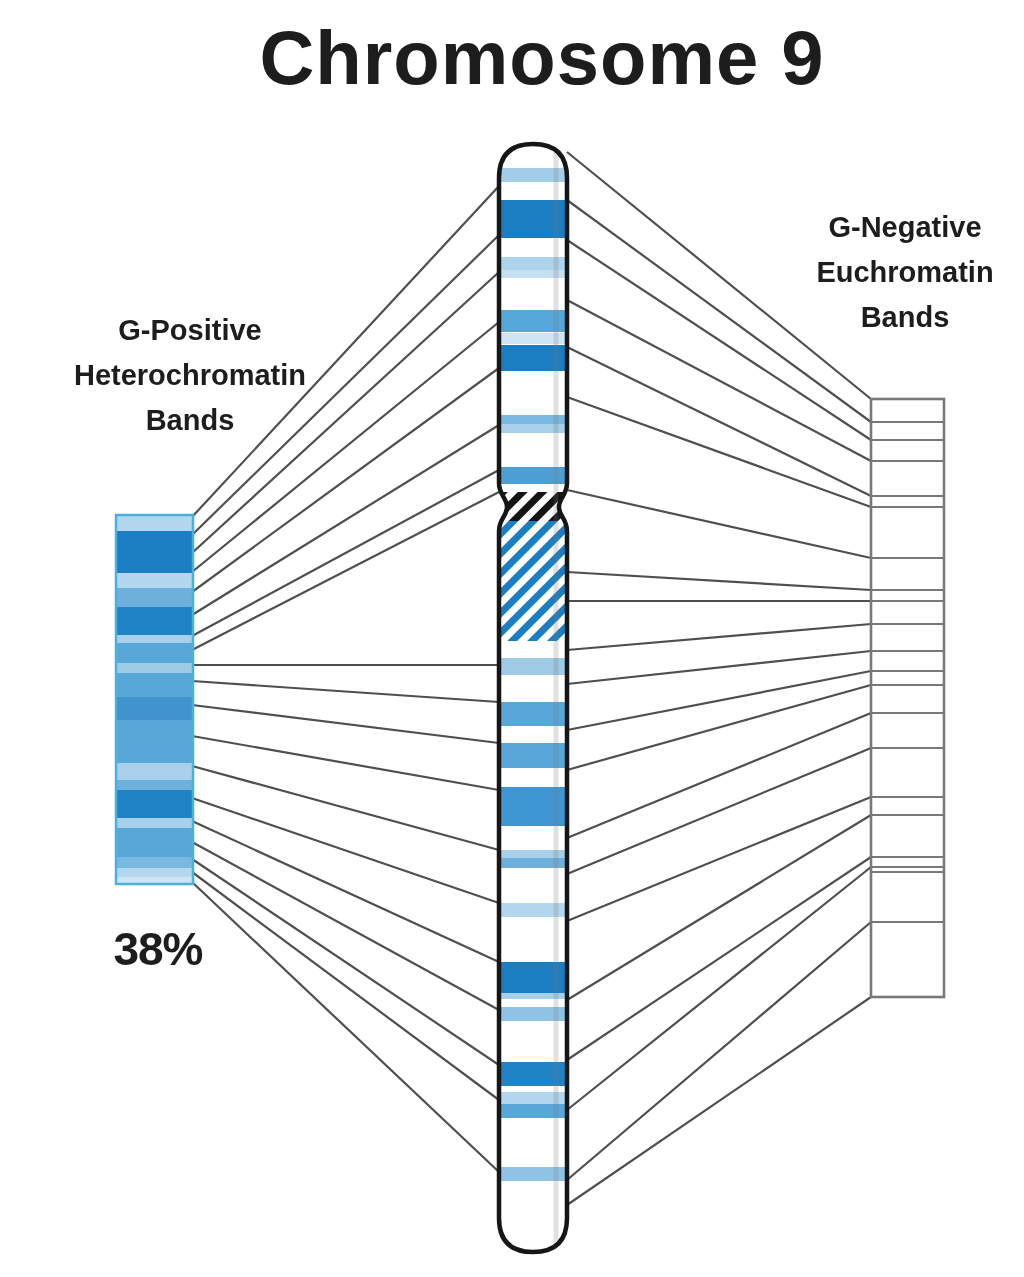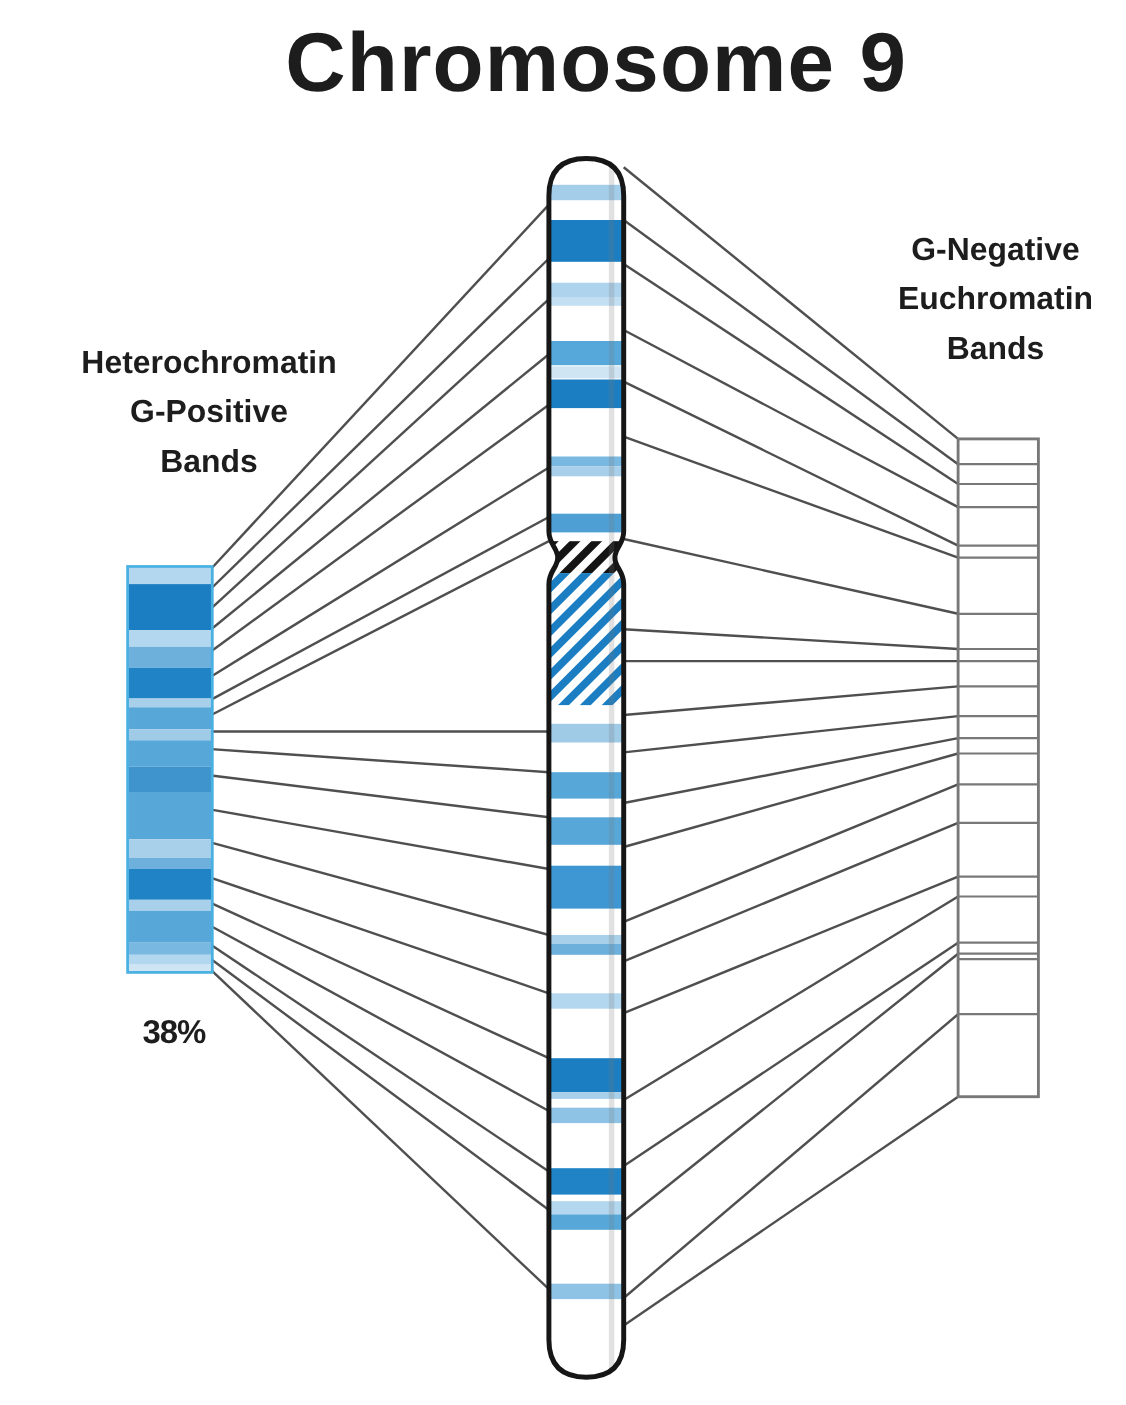--- a/index.html
+++ b/index.html
@@ -11,37 +11,37 @@
     position:absolute;top:14px;left:30px;width:1024px;text-align:center;
     font-size:76px;font-weight:bold;color:#1d1d1d;letter-spacing:1px;
   }
   .side-label{
     position:absolute;font-weight:bold;font-size:29px;color:#1d1d1d;
     text-align:center;line-height:45px;
   }
   .label-left{left:35px;top:308px;width:310px;}
   .label-right{left:750px;top:205px;width:310px;}
   .percent{
-    position:absolute;font-weight:bold;font-size:30px;color:#1d1d1d;
+    position:absolute;font-weight:bold;font-size:46px;color:#1d1d1d;
     text-align:center;letter-spacing:-1px;
   }
   .pct-left{left:88px;top:922px;width:140px;}
   .pct-right{left:841px;top:1030px;width:140px;}
   svg.canvas{position:absolute;left:0;top:0;}
 </style>
 </head>
 <body>
 
 <div class="page">
 
   <div class="title">Chromosome 9</div>
 
   <div class="side-label label-left">
+    <div>G-Positive</div>
     <div>Heterochromatin</div>
-    <div>G-Positive</div>
     <div>Bands</div>
   </div>
 
   <div class="side-label label-right">
     <div>G-Negative</div>
     <div>Euchromatin</div>
     <div>Bands</div>
   </div>
 
   <div class="percent pct-left">38%</div>

